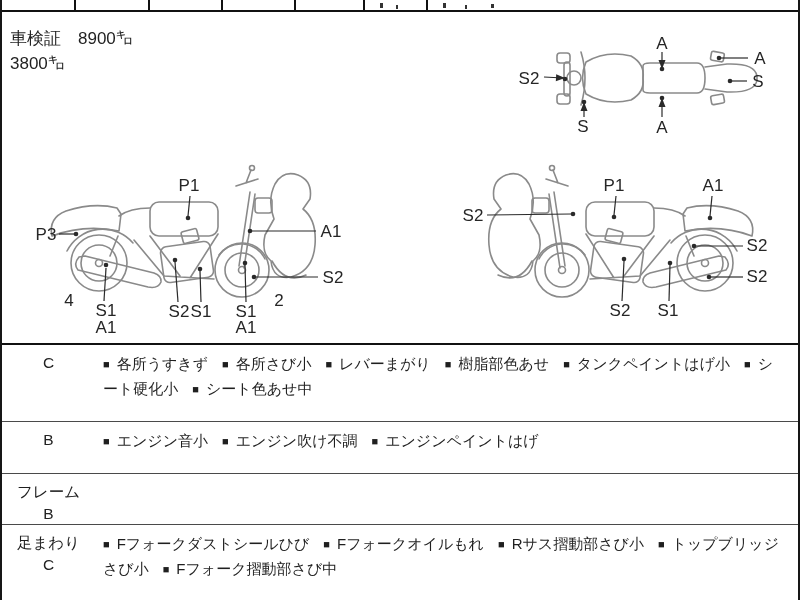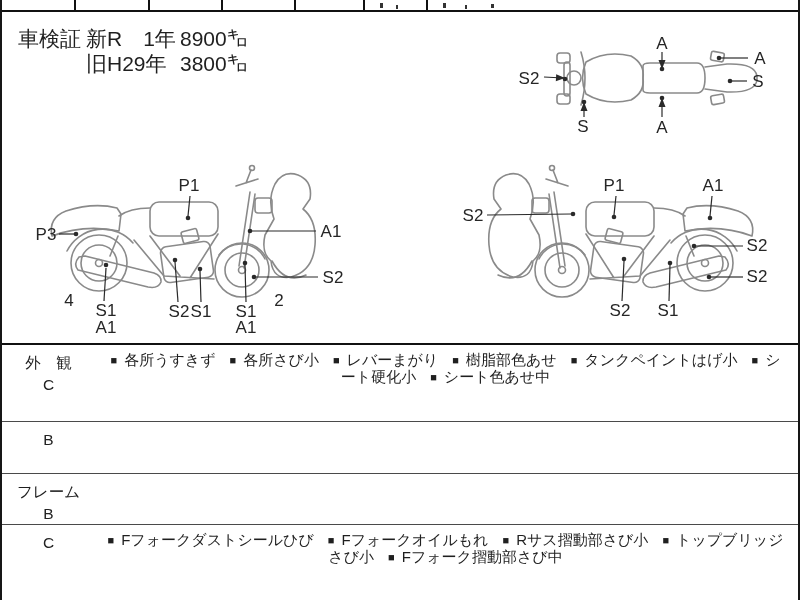--- a/index.html
+++ b/index.html
@@ -8,21 +8,21 @@
     font-family:"Liberation Sans","DejaVu Sans",sans-serif;color:#1f1f1f;
     border-left:2px solid #161616;border-right:2px solid #161616;box-sizing:border-box;
   }
   
   .top-strip{position:absolute;left:0;top:0;width:100%;height:10px;}
   .top-strip .vline{position:absolute;top:0;width:2px;height:10px;background:#111;}
   .top-strip .frag{position:absolute;background:#333;}
   .strip-bottom{position:absolute;left:0;top:10px;width:100%;height:2px;background:#111;}
 
   
-  .shaken{position:absolute;left:16px;top:26px;font-size:21px;line-height:25px;}
+  .shaken{position:absolute;left:8px;top:26px;font-size:17px;line-height:25px;}
   .shaken .grid{display:grid;grid-template-columns:68px 94px auto;}
   .shaken .cell{white-space:pre;}
 
   
   .diagram{position:absolute;}
   .diagram svg{position:absolute;left:0;top:0;}
   .dlabel{
     position:absolute;transform:translate(-50%,-50%);
     font-size:17px;color:#262626;white-space:nowrap;line-height:1;
   }
@@ -33,22 +33,22 @@
   
   .inspection{position:absolute;left:0;top:343px;width:100%;border-top:2px solid #111;box-sizing:border-box;}
   .irow{display:flex;border-bottom:1px solid #4a4a4a;box-sizing:border-box;}
   .irow:last-child{border-bottom:none;}
   .irow:nth-child(1){height:77px;}
   .irow:nth-child(2){height:52px;}
   .irow:nth-child(3){height:51px;}
   .irow:nth-child(4){height:77px;}
   .icat{width:93px;flex:none;text-align:center;padding-top:7px;font-size:15.5px;line-height:22px;}
   .cat-grade{font-size:15.5px;color:#222;}
-  .icontent{flex:1;padding:7px 10px 0 8px;font-size:15px;line-height:16px;
-            word-break:break-all;overflow-wrap:anywhere;text-align:center;}
+  .icontent{flex:1;padding:7px 10px 0 8px;font-size:15px;line-height:24px;
+            word-break:break-all;overflow-wrap:anywhere;}
   .bullet{font-size:11px;margin:0 7px 0 0;position:relative;top:-1px;}
   .item + .item .bullet{margin-left:14px;}
 </style>
 </head>
 <body>
 
 <div class="page">
 
   <div class="top-strip">
     <div class="vline" style="left:72px"></div>
@@ -61,24 +61,22 @@
     <div class="frag" style="left:394px;top:5px;width:2px;height:4px"></div>
     <div class="frag" style="left:441px;top:3px;width:3px;height:5px"></div>
     <div class="frag" style="left:463px;top:5px;width:2px;height:4px"></div>
     <div class="frag" style="left:489px;top:4px;width:3px;height:4px"></div>
   </div>
   <div class="strip-bottom"></div>
 
   <div class="shaken">
     <div class="grid">
       <span class="cell">車検証</span>
-      <span class="cell">新R　1年</span>
       <span class="cell">8900㌔</span>
       <span class="cell"></span>
-      <span class="cell">旧H29年</span>
       <span class="cell">3800㌔</span>
     </div>
   </div>
 
   <div class="diagram" id="topview">
     <svg class="art" width="290" height="130" viewBox="0 0 290 130">
       <g stroke="#8a8a8a" stroke-width="1.6" fill="none" stroke-linecap="round" stroke-linejoin="round">
         <rect x="50" y="33" width="13" height="10" rx="3"></rect>
         <rect x="50" y="74" width="13" height="10" rx="3"></rect>
         <rect x="57" y="42" width="6" height="34" rx="3"></rect>
@@ -224,37 +222,38 @@
       <span class="dlabel" style="left: 266px; top: 27px;">A1</span>
       <span class="dlabel" style="left: 310px; top: 87px;">S2</span>
       <span class="dlabel" style="left: 310px; top: 118px;">S2</span>
       <span class="dlabel" style="left: 173px; top: 152px;">S2</span>
       <span class="dlabel" style="left: 221px; top: 152px;">S1</span>
     </div>
 
   <div class="inspection" id="inspection-table">
       <div class="irow">
         <div class="icat">
-          <div class="cat-name">外　観</div>
           <div class="cat-grade">C</div>
         </div>
         <div class="icontent"><span class="item"><span class="bullet">■</span><span>各所うすきず</span></span><span class="item"><span class="bullet">■</span><span>各所さび小</span></span><span class="item"><span class="bullet">■</span><span>レバーまがり</span></span><span class="item"><span class="bullet">■</span><span>樹脂部色あせ</span></span><span class="item"><span class="bullet">■</span><span>タンクペイントはげ小</span></span><span class="item"><span class="bullet">■</span><span>シート硬化小</span></span><span class="item"><span class="bullet">■</span><span>シート色あせ中</span></span></div>
       </div>
       <div class="irow">
         <div class="icat">
           <div class="cat-grade">B</div>
         </div>
+        <div class="icontent"><span class="item"><span class="bullet">■</span><span>エンジン音小</span></span><span class="item"><span class="bullet">■</span><span>エンジン吹け不調</span></span><span class="item"><span class="bullet">■</span><span>エンジンペイントはげ</span></span></div>
       </div>
       <div class="irow">
         <div class="icat">
           <div class="cat-name">フレーム</div>
           <div class="cat-grade">B</div>
         </div>
       </div>
       <div class="irow">
         <div class="icat">
+          <div class="cat-name">足まわり</div>
           <div class="cat-grade">C</div>
         </div>
         <div class="icontent"><span class="item"><span class="bullet">■</span><span>Fフォークダストシールひび</span></span><span class="item"><span class="bullet">■</span><span>Fフォークオイルもれ</span></span><span class="item"><span class="bullet">■</span><span>Rサス摺動部さび小</span></span><span class="item"><span class="bullet">■</span><span>トップブリッジさび小</span></span><span class="item"><span class="bullet">■</span><span>Fフォーク摺動部さび中</span></span></div>
       </div>
     </div>
 
 </div>
 
 </body></html>

